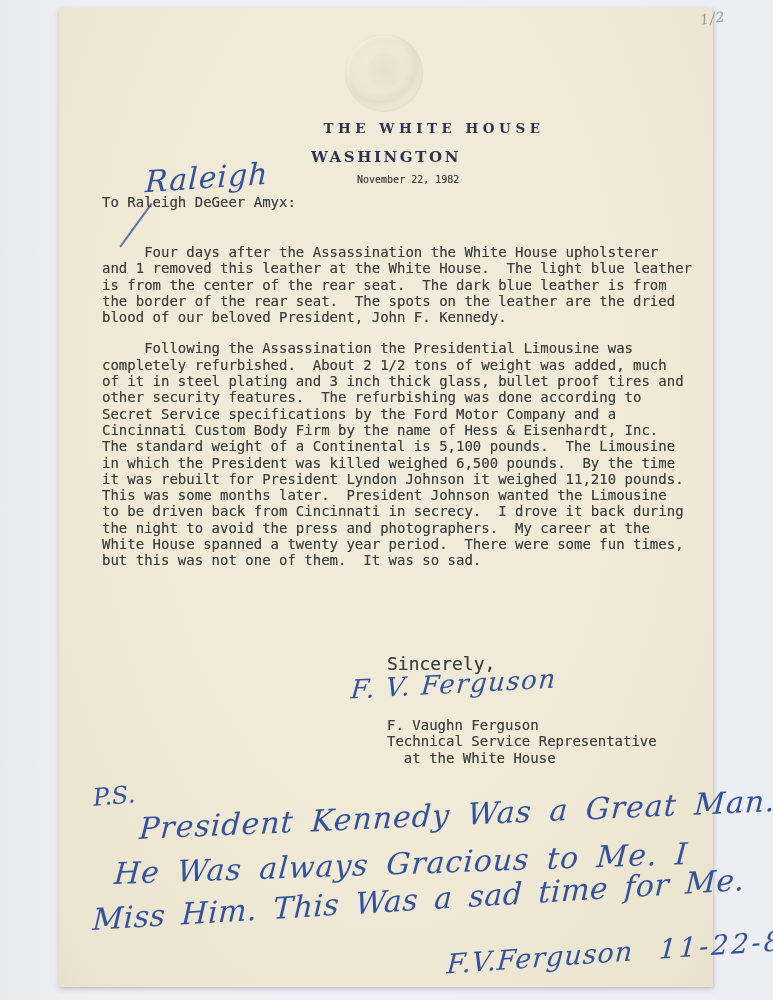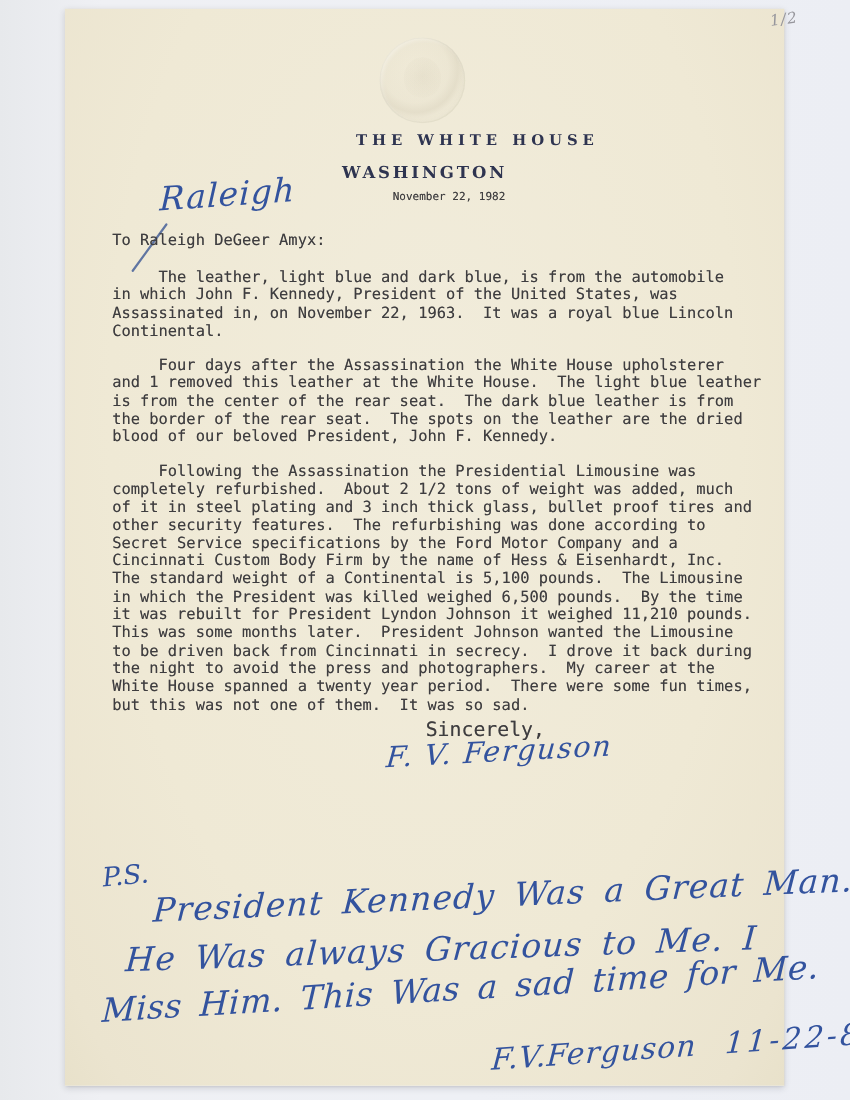--- a/index.html
+++ b/index.html
@@ -41,21 +41,21 @@
   }
   
   .pencil-note{
     position:absolute;left:641px;top:2px;
     font-family:"DejaVu Serif", serif;font-style:italic;
     font-size:14px;color:#96969c;transform:rotate(-8deg);letter-spacing:1px;
   }
   
   .typed{color:#3e3d3f;text-shadow:0 0 0.4px rgba(62,61,63,0.55);}
   .date-line{position:absolute;left:254px;top:166px;font-size:10px;margin-left:44px;}
-  .salutation{position:absolute;left:43px;top:203px;font-size:14px;}
+  .salutation{position:absolute;left:43px;top:186px;font-size:14px;}
   .body-text{position:absolute;left:43px;top:236px;font-size:14px;line-height:16.3px;}
   .para{white-space:pre;margin:0 0 15px 0;}
   .valediction{position:absolute;left:328px;top:645px;font-size:18px;}
   .closing-name{position:absolute;left:328px;top:709px;font-size:14px;line-height:16.3px;white-space:pre;}
   
   .script{
     font-family:"DejaVu Serif", serif;font-style:italic;color:#33539e;
     white-space:pre;
   }
   .hw-raleigh{position:absolute;left:86px;top:152px;font-size:30px;transform:rotate(-4deg) skewX(-6deg);letter-spacing:1px;}
@@ -86,24 +86,20 @@
     </div>
 
     <div class="script hw-raleigh">Raleigh</div>
     <div class="hw-slash"></div>
 
     <div class="typed date-line">November 22, 1982</div>
 
     <div class="typed salutation">To Raleigh DeGeer Amyx:</div>
 
     <div class="body-text">
-      <div class="typed para">     The leather, light blue and dark blue, is from the automobile
-in which John F. Kennedy, President of the United States, was
-Assassinated in, on November 22, 1963.  It was a royal blue Lincoln
-Continental.</div>
       <div class="typed para">     Four days after the Assassination the White House upholsterer
 and 1 removed this leather at the White House.  The light blue leather
 is from the center of the rear seat.  The dark blue leather is from
 the border of the rear seat.  The spots on the leather are the dried
 blood of our beloved President, John F. Kennedy.</div>
       <div class="typed para">     Following the Assassination the Presidential Limousine was
 completely refurbished.  About 2 1/2 tons of weight was added, much
 of it in steel plating and 3 inch thick glass, bullet proof tires and
 other security features.  The refurbishing was done according to
 Secret Service specifications by the Ford Motor Company and a
@@ -113,20 +109,23 @@
 it was rebuilt for President Lyndon Johnson it weighed 11,210 pounds.
 This was some months later.  President Johnson wanted the Limousine
 to be driven back from Cincinnati in secrecy.  I drove it back during
 the night to avoid the press and photographers.  My career at the
 White House spanned a twenty year period.  There were some fun times,
 but this was not one of them.  It was so sad.</div>
     </div>
 
     <div class="typed valediction">Sincerely,</div>
     <div class="script hw-signature">F. V. Ferguson</div>
+    <div class="typed closing-name">F. Vaughn Ferguson
+Technical Service Representative
+  at the White House</div>
 
     <div class="script ps-label">P.S.</div>
     <div class="script ps-line1">President Kennedy Was a Great Man.</div>
     <div class="script ps-line2">He Was always Gracious to Me. I</div>
     <div class="script ps-line3">Miss Him. This Was a sad time for Me.</div>
     <div class="script ps-sig">
       <span>F.V.Ferguson</span><span class="ps-date-part">11-22-82</span>
     </div>
 
   </div>

